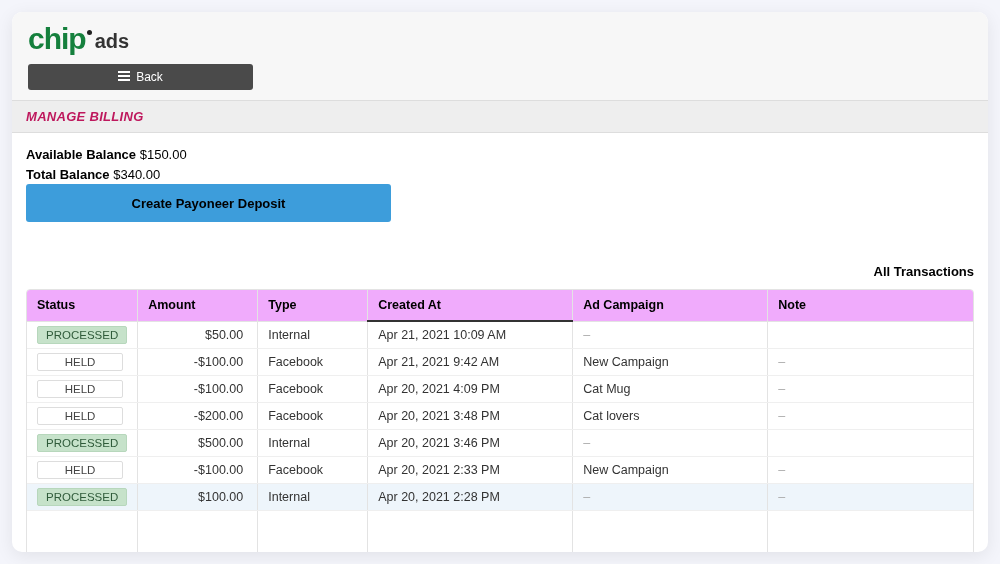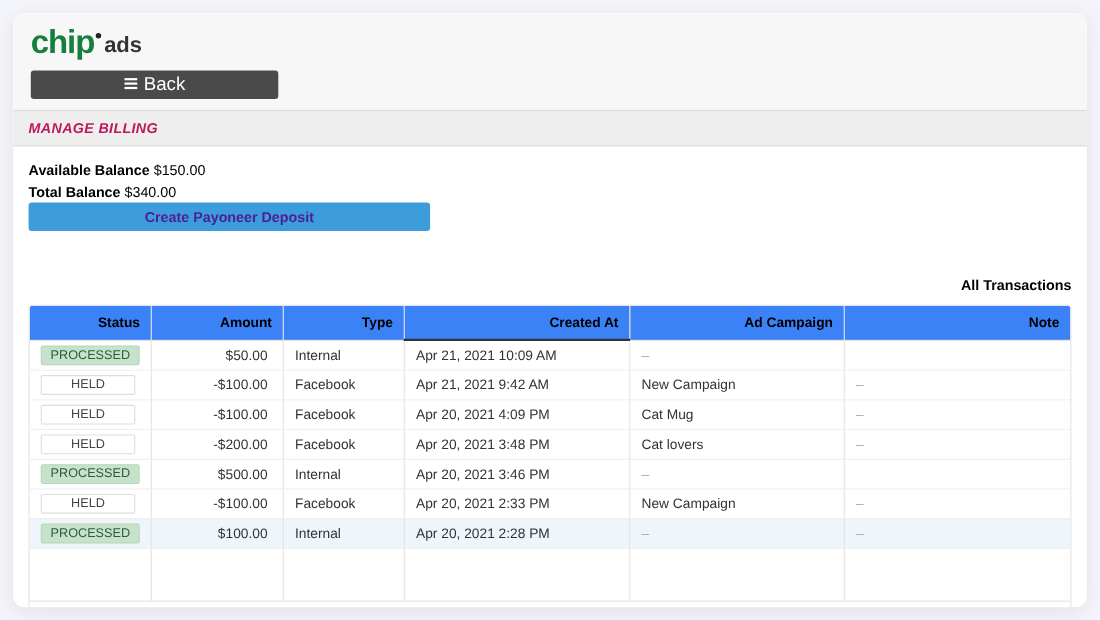--- a/index.html
+++ b/index.html
@@ -46,21 +46,21 @@
     display: flex;
     align-items: center;
     justify-content: center;
     gap: 6px;
     background: #4a4a4a;
     color: #fff;
     border: none;
     border-radius: 3px;
     width: 225px;
     height: 26px;
-    font-size: 17px;
+    font-size: 12px;
     font-weight: 500;
     cursor: pointer;
   }
   .back-icon {
     display: inline-block;
   }
   .panel-head {
     background: #eee;
     border: 1px solid #ddd;
     border-left: none;
@@ -73,48 +73,48 @@
     font-style: italic;
   }
   .panel-body {
     padding: 12px 14px 10px 14px;
   }
   .bal-row { display: flex; justify-content: space-between; align-items: flex-start; flex-direction: column; }
   .bal-left { font-size: 13px; line-height: 1.5; }
   .bal-left b { font-weight: 700; }
   .deposit-btn {
     background: #3d9ddb;
-    color: #4c1d95;
+    color: #000000;
     border: none;
     border-radius: 3px;
     width: 365px;
-    height: 26px;
+    height: 38px;
     font-size: 13px;
     font-weight: 600;
     cursor: pointer;
   }
   .section-title {
     font-size: 13px;
     font-weight: 700;
     margin: 42px 0 10px 0;
     text-align: right;
   }
   .tbl-wrap {
     border: 1px solid #e3e3e3;
     border-radius: 4px;
     overflow: hidden;
   }
   table { width: 100%; border-collapse: collapse; font-size: 12.5px; }
   th {
-    text-align: right;
+    text-align: left;
     padding: 8px 10px;
     font-weight: 700;
     border-right: 1px solid #e3e3e3;
     border-bottom: 1px solid #e3e3e3;
-    background: #3b82f6;
+    background: #f0abfc;
   }
   th:last-child { border-right: none; }
   th.created { border-bottom: 2px solid #333; }
   td {
     padding: 4px 10px;
     border-right: 1px solid #e3e3e3;
     border-bottom: 1px solid #efefef;
     color: #333;
     height: 26px;
   }

